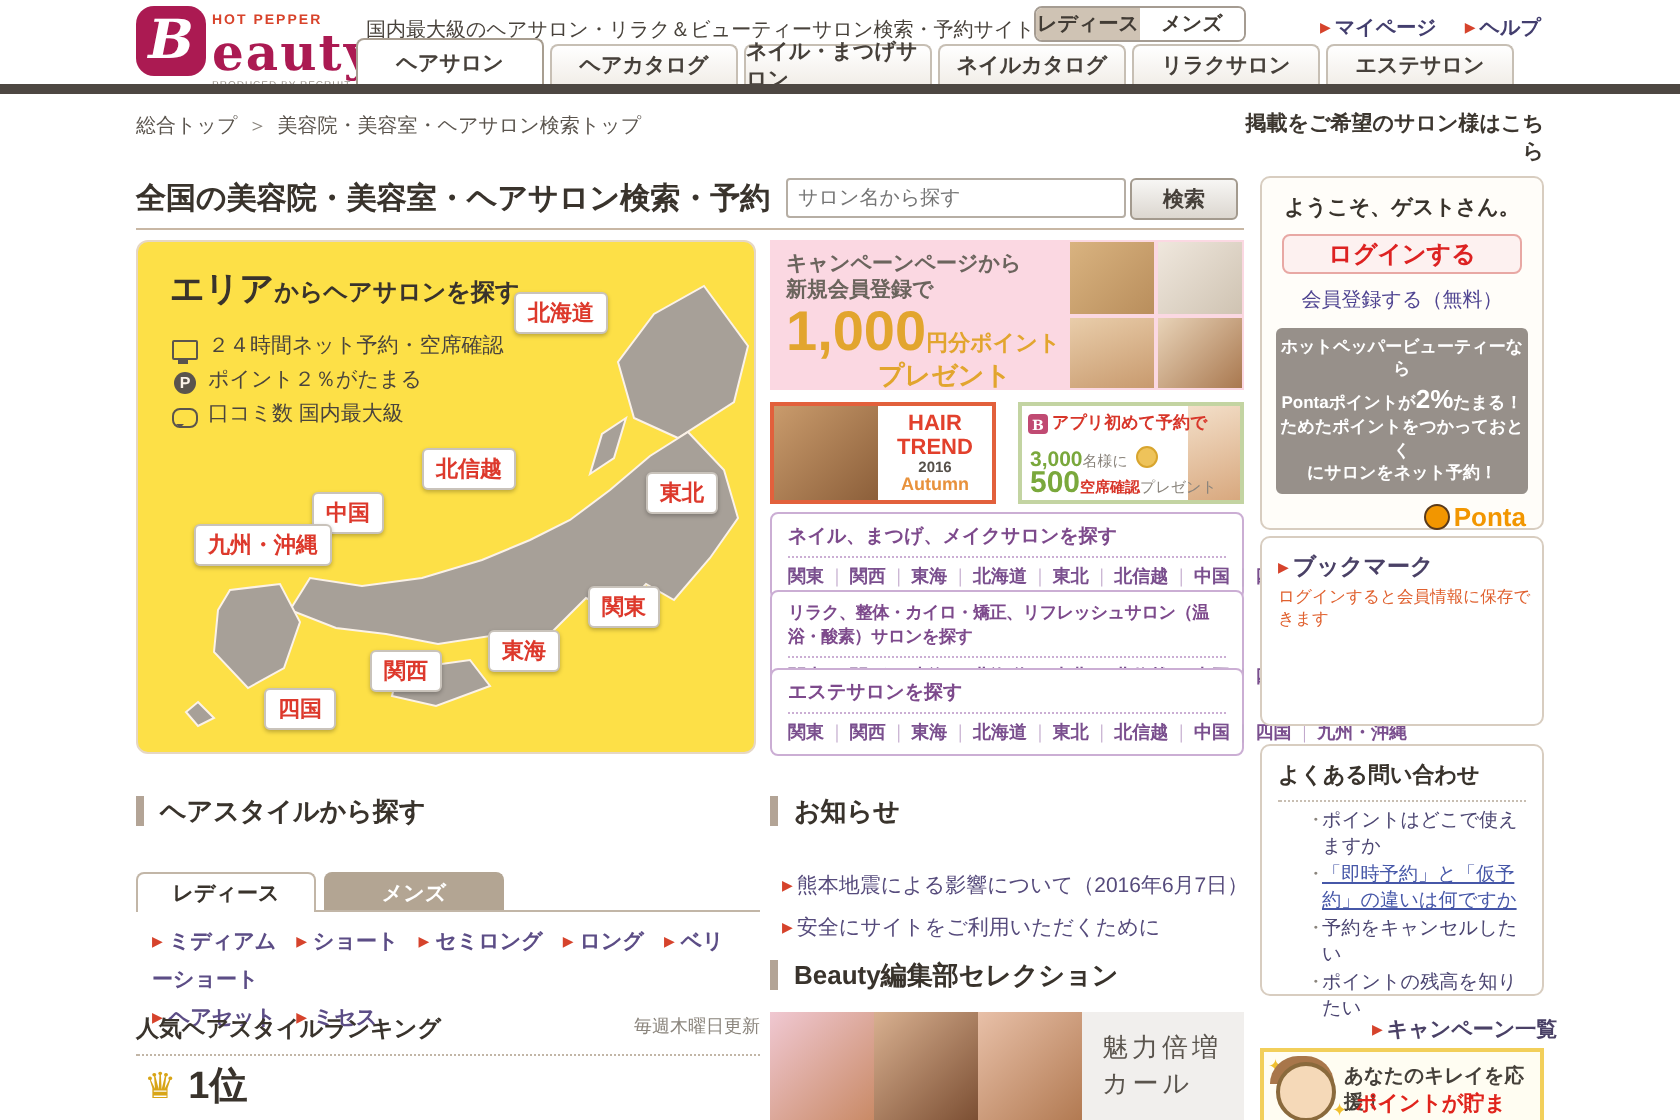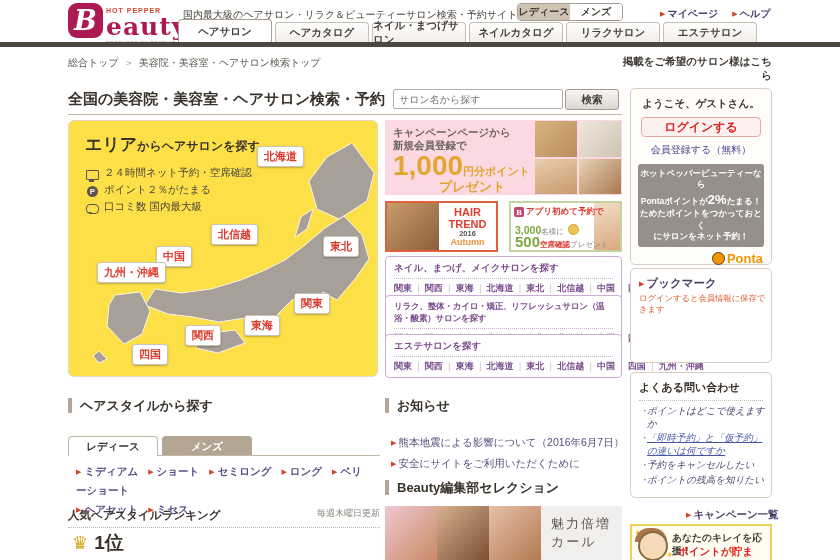--- a/index.html
+++ b/index.html
@@ -163,21 +163,21 @@
   .side-links a{display:block;font-size:10.5px;font-weight:bold;color:#4a4166;margin-bottom:5px;}
 
   .sbox2{top:268px;height:95px;}
   .bm-title{font-size:11.5px;font-weight:bold;color:#4a4166;margin:7px 0 0 8px;}
   .bm-note{font-size:8.3px;color:#e0612f;margin:2px 0 0 8px;}
   .bm-items{margin:4px 0 0 16px;}
   .bm-items a{display:block;font-size:10.5px;color:#4a4166;margin-bottom:3px;}
 
   .sbox3{top:372px;height:126px;}
   .faq-title{font-size:11px;font-weight:bold;color:#39332c;margin:7px 8px 0;border-bottom:1px dotted #c8beb2;padding-bottom:5px;}
-  .faq-list{margin:4px 6px 0 8px;padding:0;list-style:none;font-style:italic;}
+  .faq-list{margin:4px 6px 0 22px;padding:0;list-style:none;}
   .faq-list li{font-size:9.6px;color:#4c4672;line-height:12.5px;margin-bottom:2px;padding-left:8px;position:relative;}
   .faq-list li::before{content:"・";position:absolute;left:0;color:#8a847c;}
   .faq-list li:nth-child(2){color:#4657a8;text-decoration:underline;}
 
   .camp-list{position:absolute;left:686px;top:508px;font-size:10.5px;font-weight:bold;color:#4a4166;}
 
   .ad-banner{position:absolute;left:630px;top:524px;width:142px;height:60px;border:2px solid #f2cf5a;
              box-sizing:border-box;background:#fffdf2;overflow:hidden;}
   .ad-face{position:absolute;left:6px;top:5px;width:26px;height:26px;border-radius:50%;background:#f5d9b8;border:2px solid #8a6a3c;}
   .ad-hair{position:absolute;left:3px;top:2px;width:32px;height:14px;border-radius:14px 14px 0 0;background:#a8764a;}

